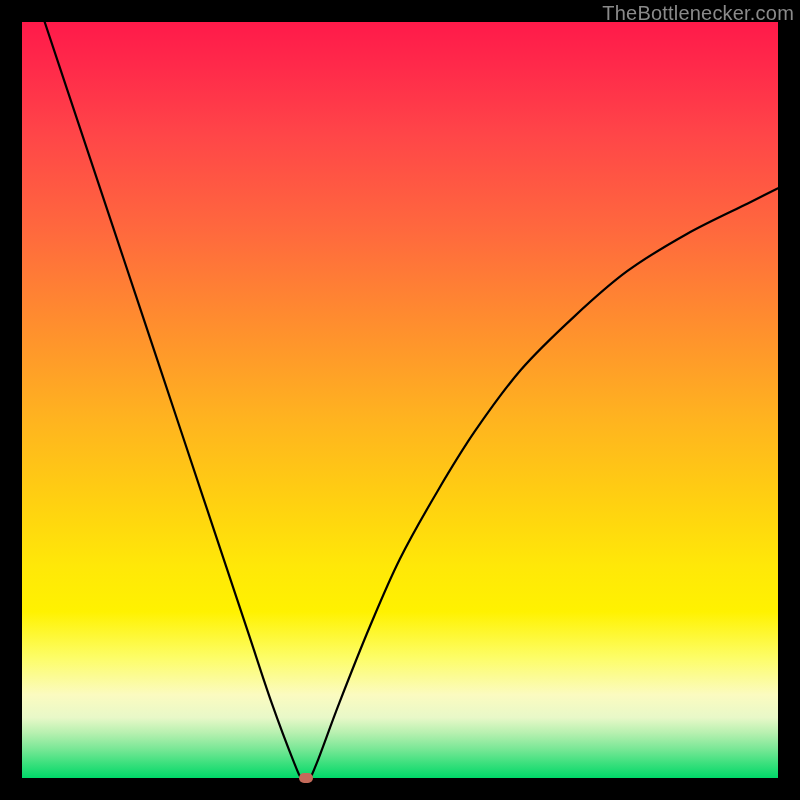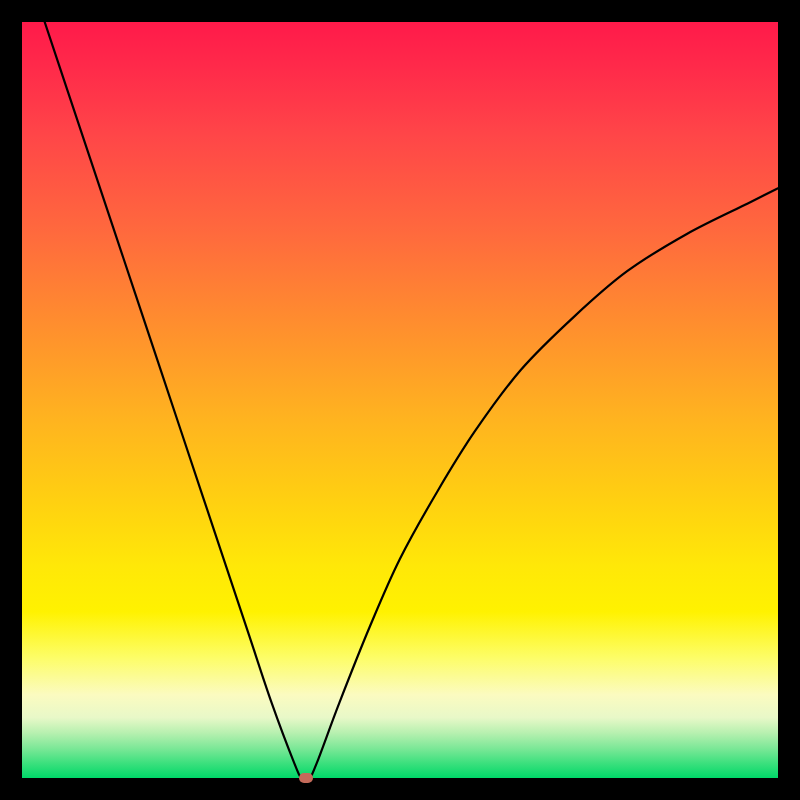--- a/index.html
+++ b/index.html
@@ -63,13 +63,14 @@
 </head>
 <body>
 
 <div class="frame">
   <div class="plot-area">
     <svg class="curve" viewBox="0 0 756 756" preserveAspectRatio="none">
       <path id="curve-path" d="M 22.68,0 C 26.46,11.339999999999995 37.8,45.35999999999996 45.36,68.03999999999996 C 52.92,90.71999999999997 60.47999999999999,113.40000000000003 68.03999999999999,136.08000000000004 C 75.6,158.76000000000005 83.16,181.44000000000003 90.72,204.12 C 98.28,226.79999999999998 105.83999999999999,249.47999999999996 113.39999999999999,272.15999999999997 C 120.96,294.84 128.51999999999998,317.52 136.07999999999998,340.2 C 143.64,362.88 151.2,385.56 158.76,408.24 C 166.32,430.92 173.88,453.6 181.44,476.28000000000003 C 189,498.96000000000004 196.56,521.64 204.12,544.3199999999999 C 211.68,566.9999999999999 219.23999999999998,589.6800000000001 226.79999999999998,612.36 C 234.35999999999999,635.04 241.92000000000002,658.98 249.48000000000002,680.4 C 257.04,701.8199999999999 267.12,728.28 272.15999999999997,740.88 C 277.19999999999993,753.48 277.19999999999993,753.48 279.71999999999997,756 C 282.24,758.52 284.76,758.52 287.28000000000003,756 C 289.80000000000007,753.48 289.80000000000007,753.48 294.84000000000003,740.88 C 299.88,728.28 308.7,703.0799999999999 317.52,680.4 C 326.34,657.72 337.68,628.74 347.76,604.8 C 357.84,580.8599999999999 366.65999999999997,559.4399999999999 378,536.76 C 389.34000000000003,514.08 403.20000000000005,490.14 415.8,468.71999999999997 C 428.4,447.29999999999995 439.73999999999995,428.4 453.59999999999997,408.24 C 467.46,388.08000000000004 482.58000000000004,366.65999999999997 498.96000000000004,347.76 C 515.34,328.86 534.24,311.22 551.88,294.84000000000003 C 569.52,278.46000000000004 585.9000000000001,263.34 604.8000000000001,249.47999999999996 C 623.7,235.61999999999998 645.12,223.02000000000007 665.28,211.68000000000006 C 685.4399999999999,200.34000000000006 710.64,188.99999999999997 725.76,181.43999999999994 C 740.88,173.8799999999999 750.96,168.83999999999995 756,166.31999999999994" fill="none" stroke="#000" stroke-width="2.2" stroke-linejoin="round" stroke-linecap="round"></path>
     </svg>
     <div id="marker" class="marker" style="left: 283.5px; top: 756px;"></div>
   </div>
+  <div class="watermark">TheBottlenecker.com</div>
 </div>
 
 </body></html>

